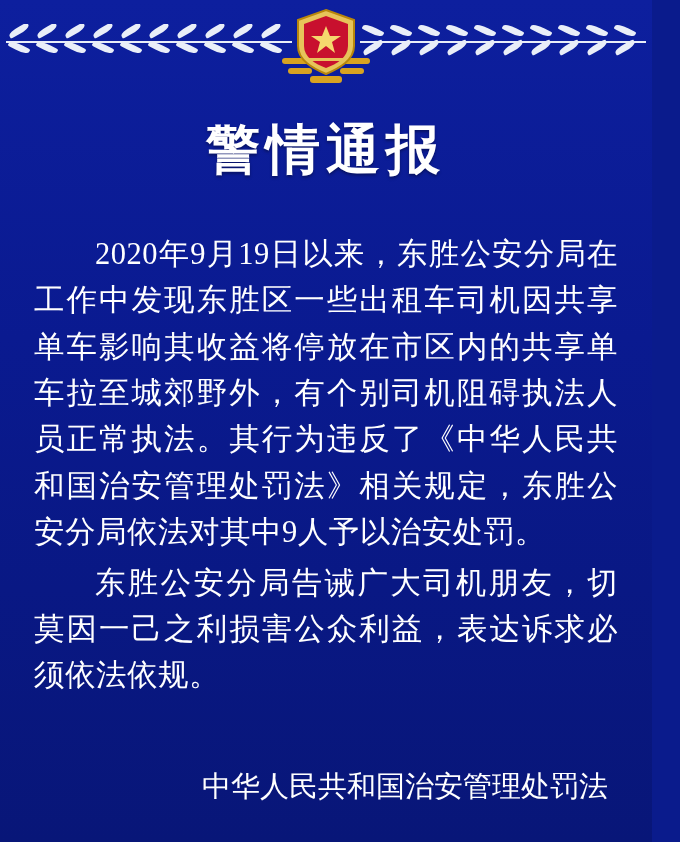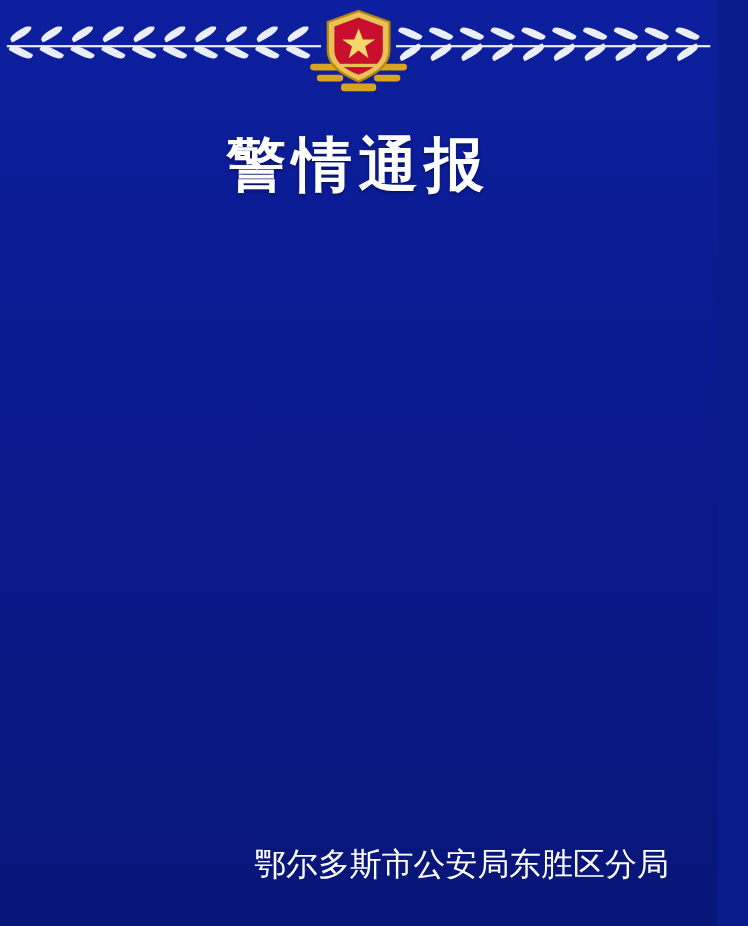--- a/index.html
+++ b/index.html
@@ -180,19 +180,21 @@
         <polygon points="46,20 50,30 61,30 52,36 55,47 46,40 37,47 40,36 31,30 42,30" fill="#f5d76e"></polygon>
 
         <rect x="26" y="52" width="40" height="3" fill="#e7c35a"></rect>
       </svg>
     </div>
   </div>
 
   <div class="title">警情通报</div>
 
   <div class="body-text">
+    <p>2020年9月19日以来，东胜公安分局在工作中发现东胜区一些出租车司机因共享单车影响其收益将停放在市区内的共享单车拉至城郊野外，有个别司机阻碍执法人员正常执法。其行为违反了《中华人民共和国治安管理处罚法》相关规定，东胜公安分局依法对其中9人予以治安处罚。</p>
+    <p>东胜公安分局告诫广大司机朋友，切莫因一己之利损害公众利益，表达诉求必须依法依规。</p>
   </div>
 
   <div class="signature">
-    <div>鄂尔多斯市公安局东胜区分局</div>
+    <div>中华人民共和国治安管理处罚法</div>
   </div>
 
 </div>
 
 </body></html>

